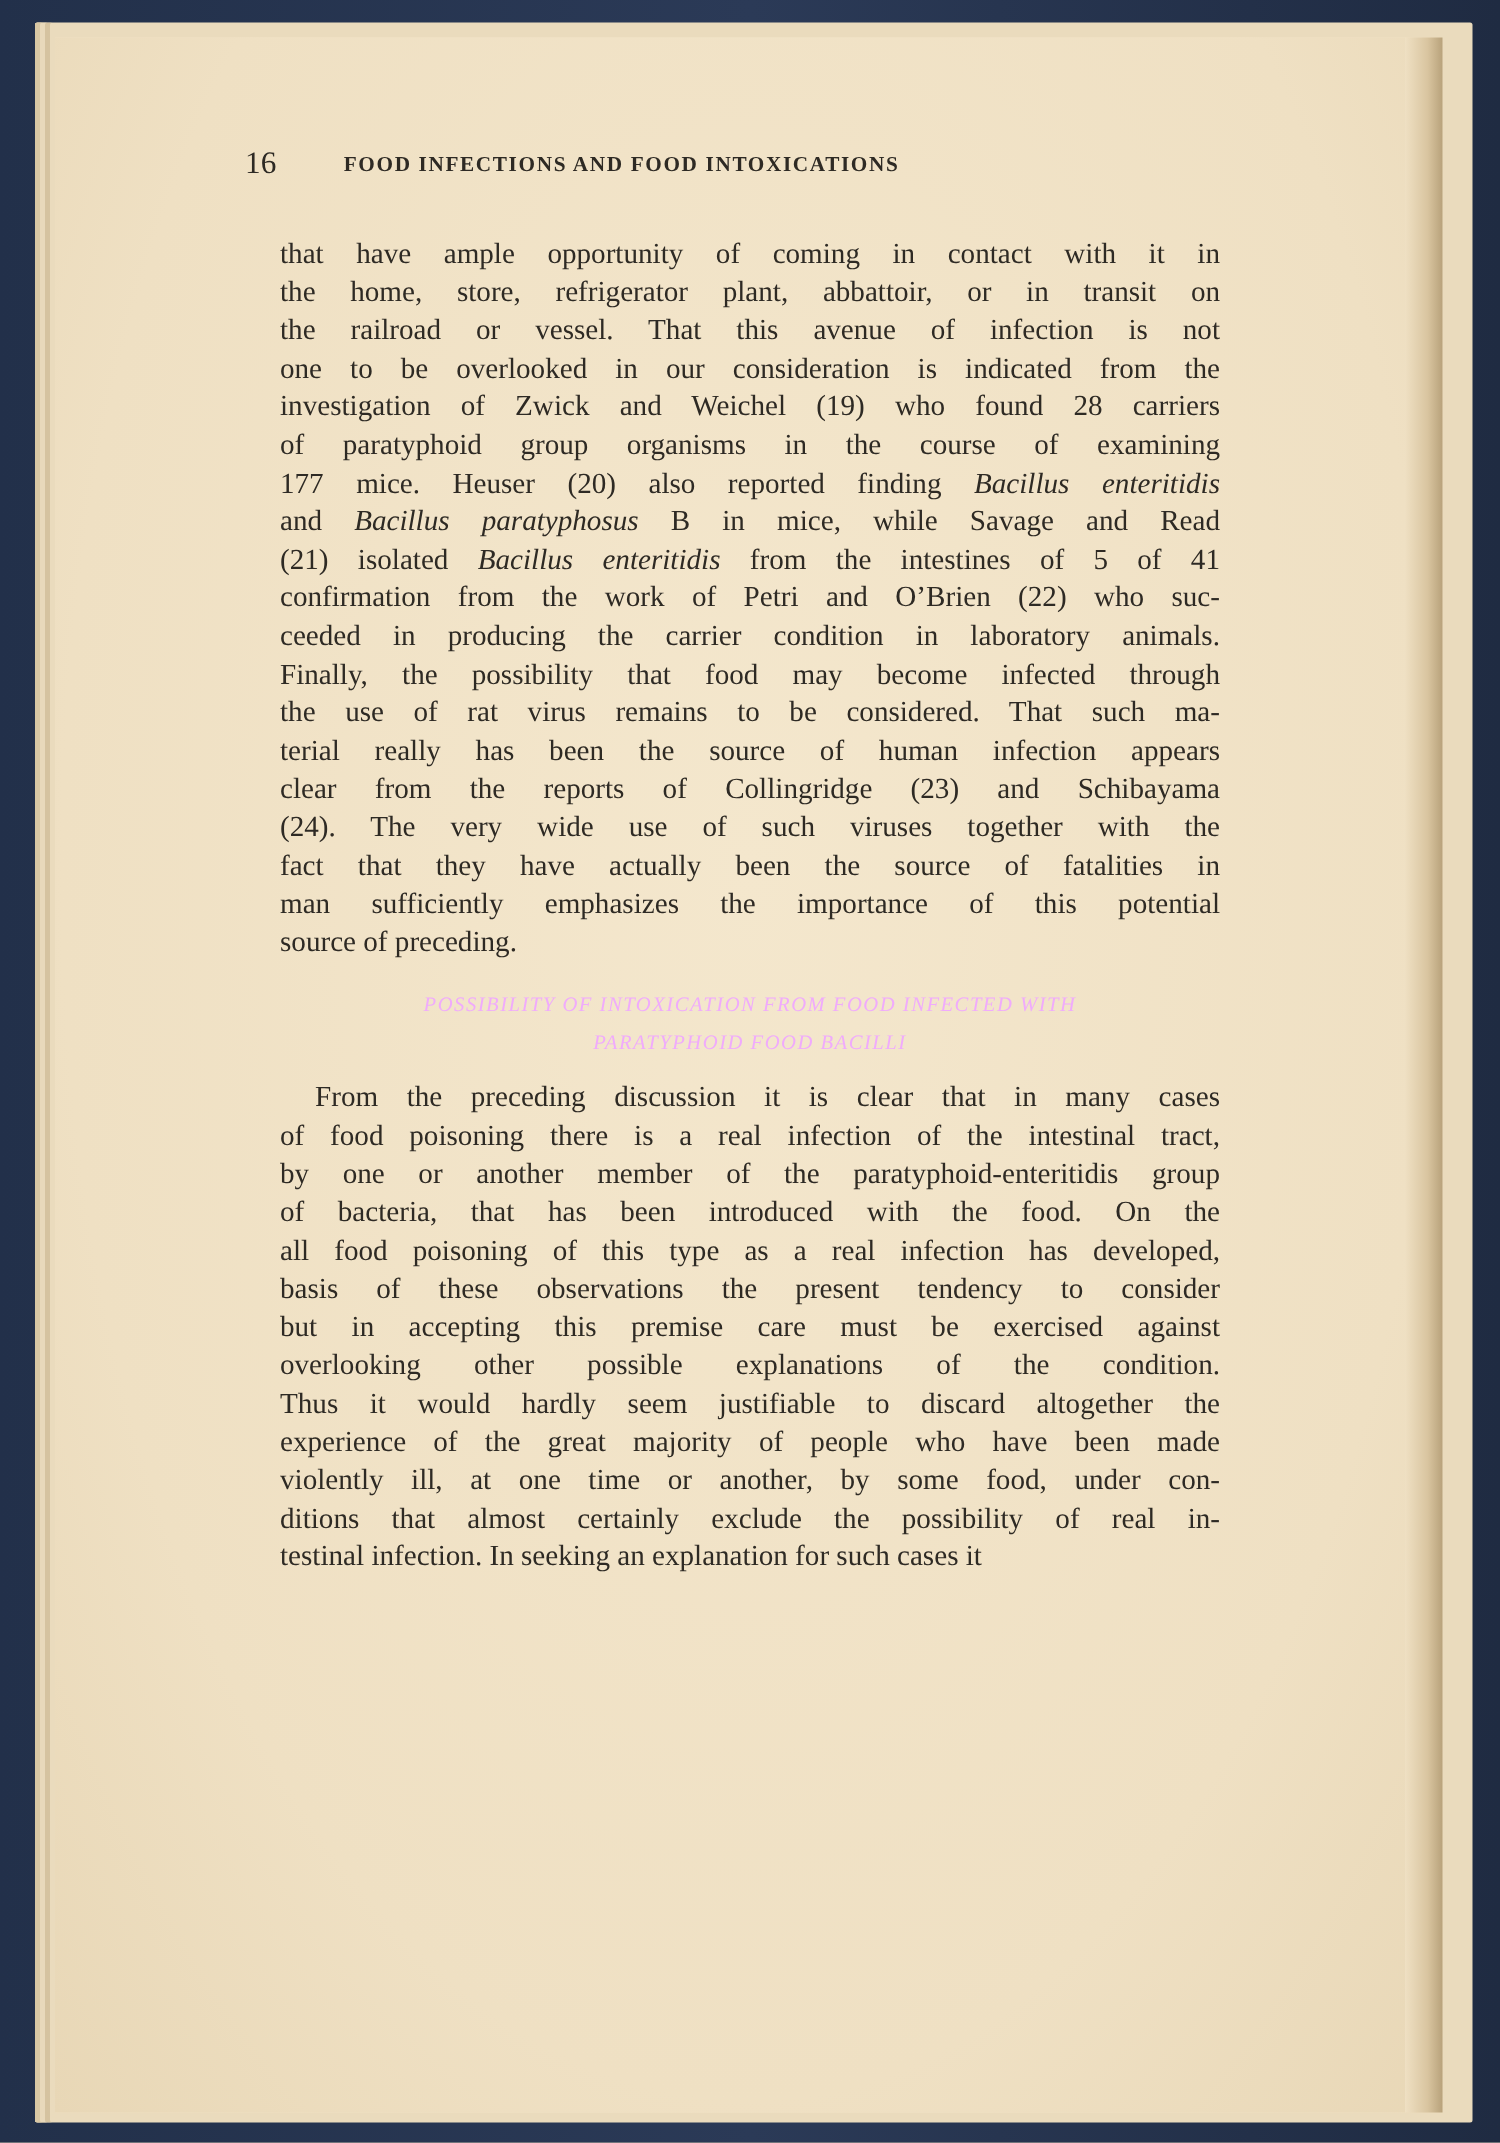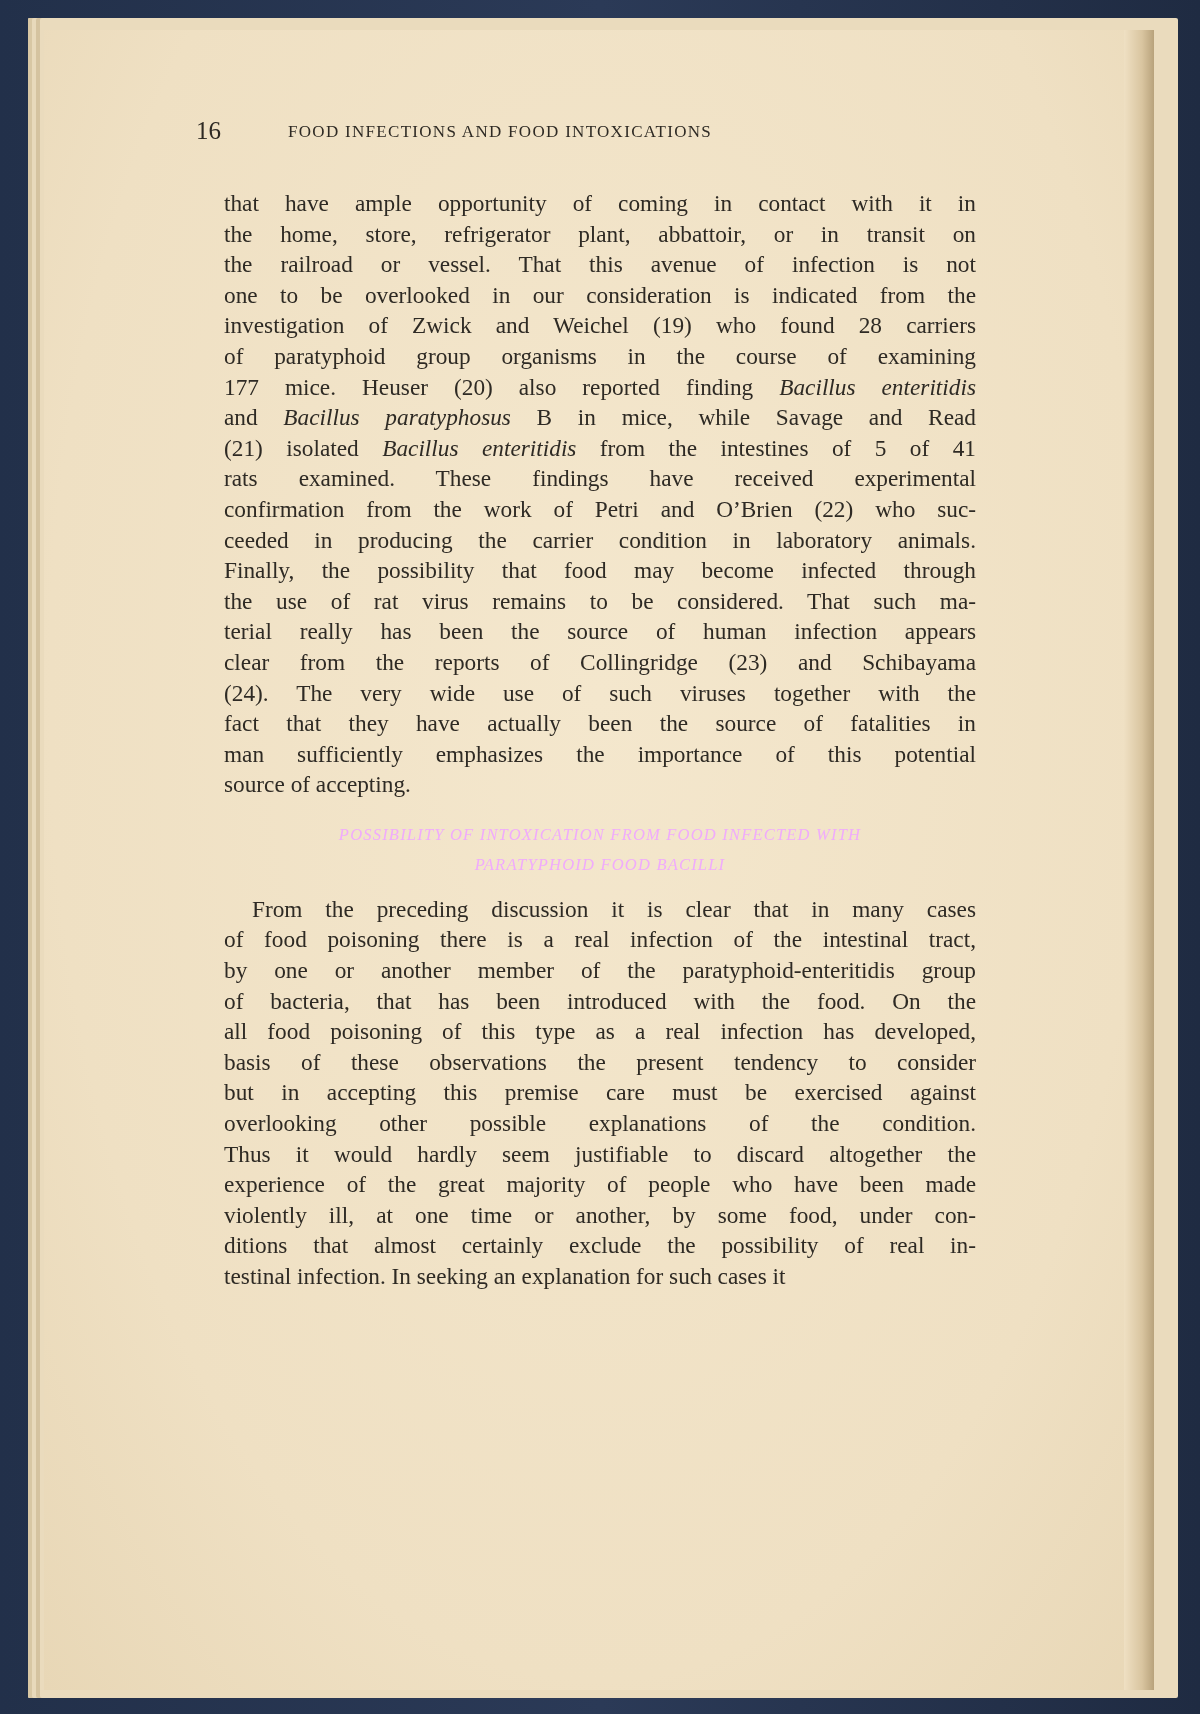--- a/index.html
+++ b/index.html
@@ -27,22 +27,23 @@
   .gutter {
     position: absolute; right: 0; top: 0; width: 30px; height: 100%;
     background: linear-gradient(90deg, #efe0c3 0%, #d9c5a0 60%, #b8a27b 100%);
   }
   .running-head {
     position: absolute; left: 196px; top: 117px; width: 720px;
     color: #2e2a24;
   }
   .page-number { position: absolute; left: 0; top: 0; font-size: 25px; }
   .running-title {
-    position: absolute; left: 92px; top: 5px; font-size: 17px;
+    position: absolute; left: 79px; top: 5px; font-size: 17px;
     letter-spacing: 1.3px;
+    font-weight: bold;
   }
   .body-text {
     position: absolute; left: 196px; top: 188px; width: 752px;
     color: #2e2a24; font-size: 23.3px; line-height: 30.6px; margin-left: 28px;
   }
   .line { white-space: nowrap; display: block; text-align: justify; text-align-last: justify; }
   .line.last { text-align-last: left; }
   .line.indent { padding-left: 28px; }
   .section-heading {
     text-align: center; font-size: 16.5px; letter-spacing: 1.2px;
@@ -69,31 +70,30 @@
   <div id="para1">
       <span class="line">that have ample opportunity of coming in contact with it in</span>
       <span class="line">the home, store, refrigerator plant, abbattoir, or in transit on</span>
       <span class="line">the railroad or vessel.  That this avenue of infection is not</span>
       <span class="line">one to be overlooked in our consideration is indicated from the</span>
       <span class="line">investigation of Zwick and Weichel (19) who found 28 carriers</span>
       <span class="line">of paratyphoid group organisms in the course of examining</span>
       <span class="line"><span>177 mice.  Heuser (20) also reported finding </span><em>Bacillus enteritidis</em><span></span></span>
       <span class="line"><span>and </span><em>Bacillus paratyphosus</em><span> B in mice, while Savage and Read</span></span>
       <span class="line"><span>(21) isolated </span><em>Bacillus enteritidis</em><span> from the intestines of 5 of 41</span></span>
-      <span class="line">rats examined.  These findings have received experimental</span>
       <span class="line">confirmation from the work of Petri and O’Brien (22) who suc-</span>
       <span class="line">ceeded in producing the carrier condition in laboratory animals.</span>
       <span class="line">Finally, the possibility that food may become infected through</span>
       <span class="line">the use of rat virus remains to be considered.  That such ma-</span>
       <span class="line">terial really has been the source of human infection appears</span>
       <span class="line">clear from the reports of Collingridge (23) and Schibayama</span>
       <span class="line">(24).  The very wide use of such viruses together with the</span>
       <span class="line">fact that they have actually been the source of fatalities in</span>
       <span class="line">man sufficiently emphasizes the importance of this potential</span>
-      <span class="line last">source of accepting.</span>
+      <span class="line last">source of preceding.</span>
     </div>
   <div class="section-heading">
     <span class="hline">POSSIBILITY OF INTOXICATION FROM FOOD INFECTED WITH</span>
     <span class="hline">PARATYPHOID FOOD BACILLI</span>
   </div>
   <div id="para2">
       <span class="line indent">From the preceding discussion it is clear that in many cases</span>
       <span class="line">of food poisoning there is a real infection of the intestinal tract,</span>
       <span class="line">by one or another member of the paratyphoid-enteritidis group</span>
       <span class="line">of bacteria, that has been introduced with the food.  On the</span>

